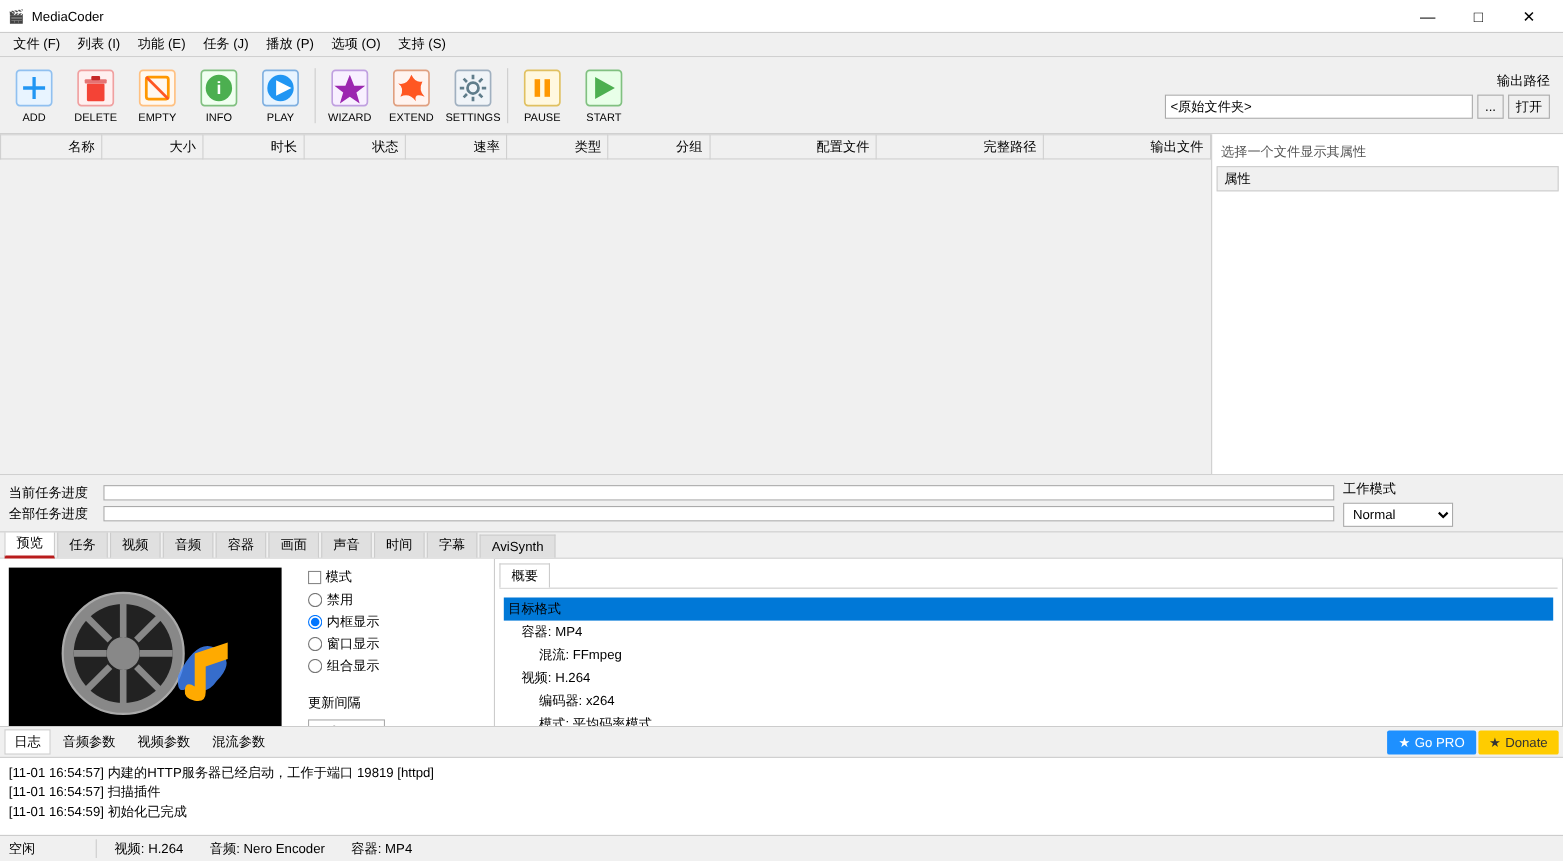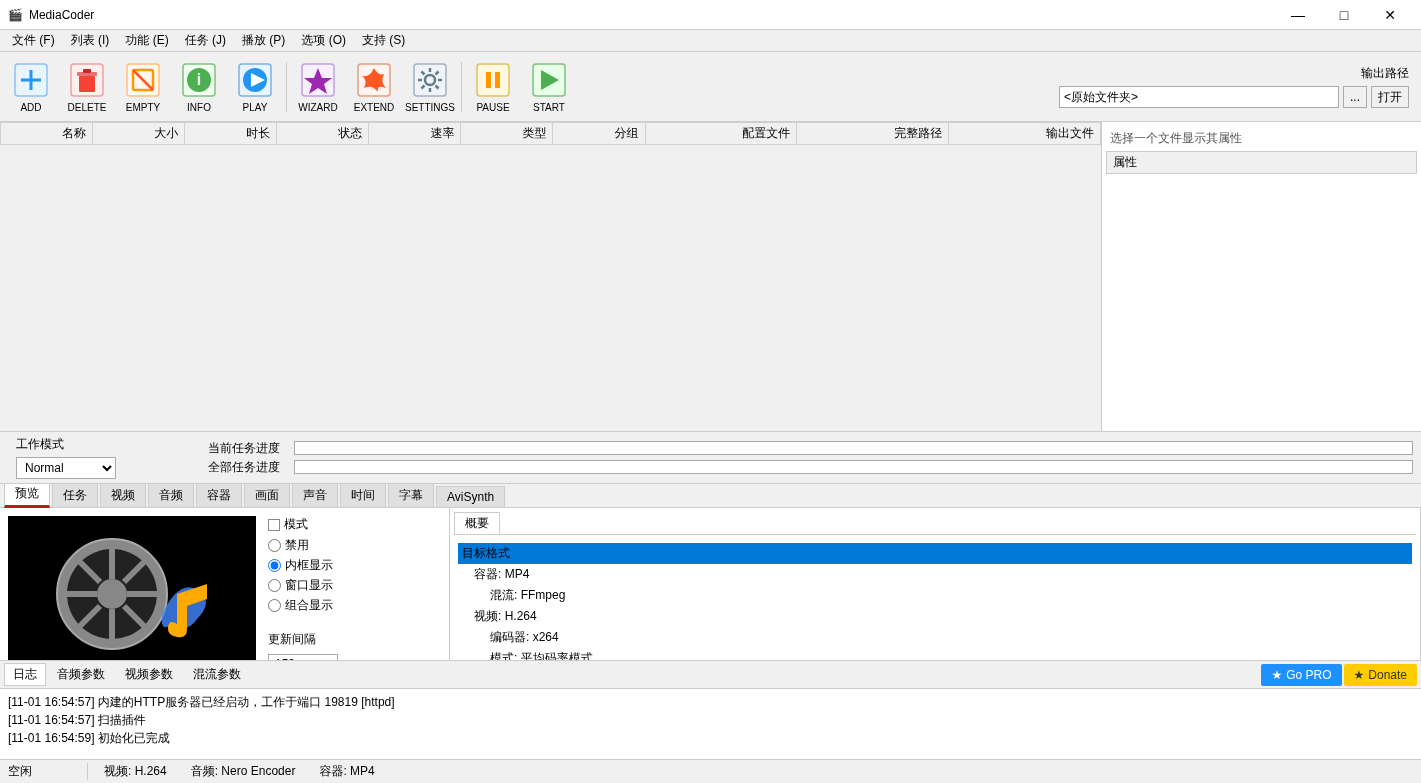--- a/index.html
+++ b/index.html
@@ -249,60 +249,60 @@
         </tbody>
       </table>
     </div>
     <div id="properties-panel">
       <div id="properties-content">选择一个文件显示其属性</div>
       <div id="properties-title">属性</div>
     </div>
   </div>
 
   <div id="progress-work-row">
+    <div id="progress-cols">
+      <div class="progress-row">
+        <span class="progress-label">当前任务进度</span>
+        <div class="progress-bar-container">
+          <div class="progress-bar"></div>
+        </div>
+      </div>
+      <div class="progress-row">
+        <span class="progress-label">全部任务进度</span>
+        <div class="progress-bar-container">
+          <div class="progress-bar"></div>
+        </div>
+      </div>
+    </div>
     <div id="work-mode-col">
       <span class="work-mode-label">工作模式</span>
       <select class="work-mode-select">
         <option>Normal</option>
         <option>Batch</option>
         <option>Cluster</option>
       </select>
-    </div>
-    <div id="progress-cols">
-      <div class="progress-row">
-        <span class="progress-label">当前任务进度</span>
-        <div class="progress-bar-container">
-          <div class="progress-bar"></div>
-        </div>
-      </div>
-      <div class="progress-row">
-        <span class="progress-label">全部任务进度</span>
-        <div class="progress-bar-container">
-          <div class="progress-bar"></div>
-        </div>
-      </div>
     </div>
   </div>
 
   <div id="tabs-area">
     <div class="tab active">预览</div>
     <div class="tab">任务</div>
     <div class="tab">视频</div>
     <div class="tab">音频</div>
     <div class="tab">容器</div>
     <div class="tab">画面</div>
     <div class="tab">声音</div>
     <div class="tab">时间</div>
     <div class="tab">字幕</div>
     <div class="tab">AviSynth</div>
   </div>
 
   <div style="display:flex; flex:1; min-height:0; background:white;">
 
-    <div id="preview-panel" style="width:450px; border-right:1px solid #ccc; padding:8px; display:flex; gap:12px; background:white; align-items:flex-start;">
+    <div id="preview-panel" style="width:450px; border-right:1px solid #ccc; padding:8px; display:flex; gap:24px; background:white; align-items:flex-start;">
       <div id="preview-image" style="width:248px; height:165px; background:#000; display:flex; align-items:center; justify-content:center; flex-shrink:0;">
 
         <svg width="200" height="150" viewBox="0 0 200 150">
 
           <rect width="200" height="150" fill="#000"></rect>
 
           <circle cx="80" cy="70" r="55" fill="#888" stroke="#aaa" stroke-width="2"></circle>
           <circle cx="80" cy="70" r="45" fill="#222"></circle>
           <circle cx="80" cy="70" r="15" fill="#888"></circle>
 

